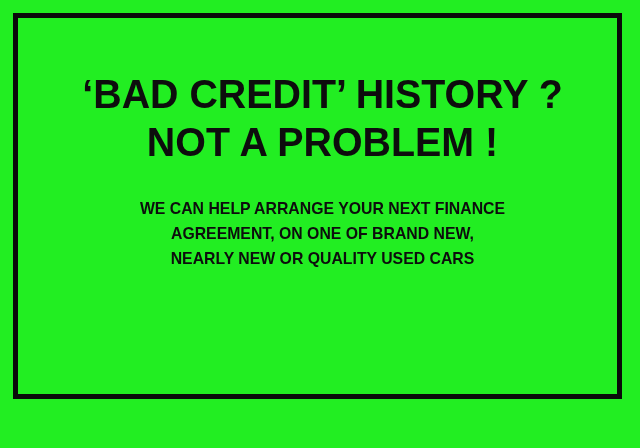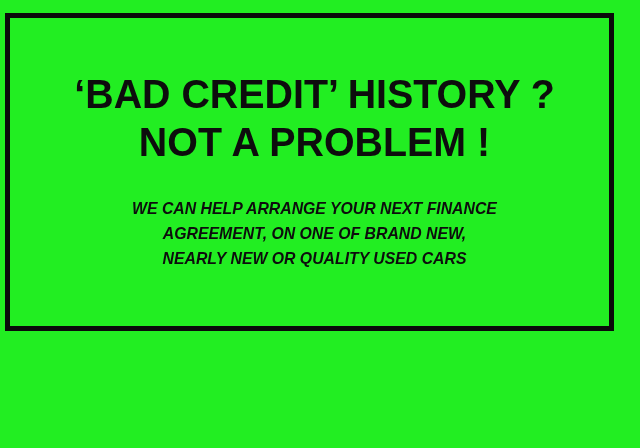--- a/index.html
+++ b/index.html
@@ -18,24 +18,24 @@
     position: relative;
     width: 640px;
     height: 448px;
     background: #22ee22;
     box-sizing: border-box;
   }
 
   
   #frame {
     position: absolute;
-    left: 5px;
+    left: 13px;
     top: 13px;
     width: 609px;
-    height: 318px;
+    height: 386px;
     border: 5px solid #0a0a0a;
     box-sizing: border-box;
     background: #22ee22;
   }
 
   #content {
     position: absolute;
     left: 0;
     top: 0;
     width: 609px;
@@ -69,21 +69,20 @@
     transform: scaleX(0.96);
     transform-origin: center center;
   }
 
   
   #body-block {
     position: absolute;
     left: 0;
     top: 178px;
     width: 100%;
-    font-style: italic;
   }
   .body-line {
     font-size: 17px;
     line-height: 25px;
     font-weight: bold;
     transform: scaleX(0.93);
     transform-origin: center center;
   }
 
   

